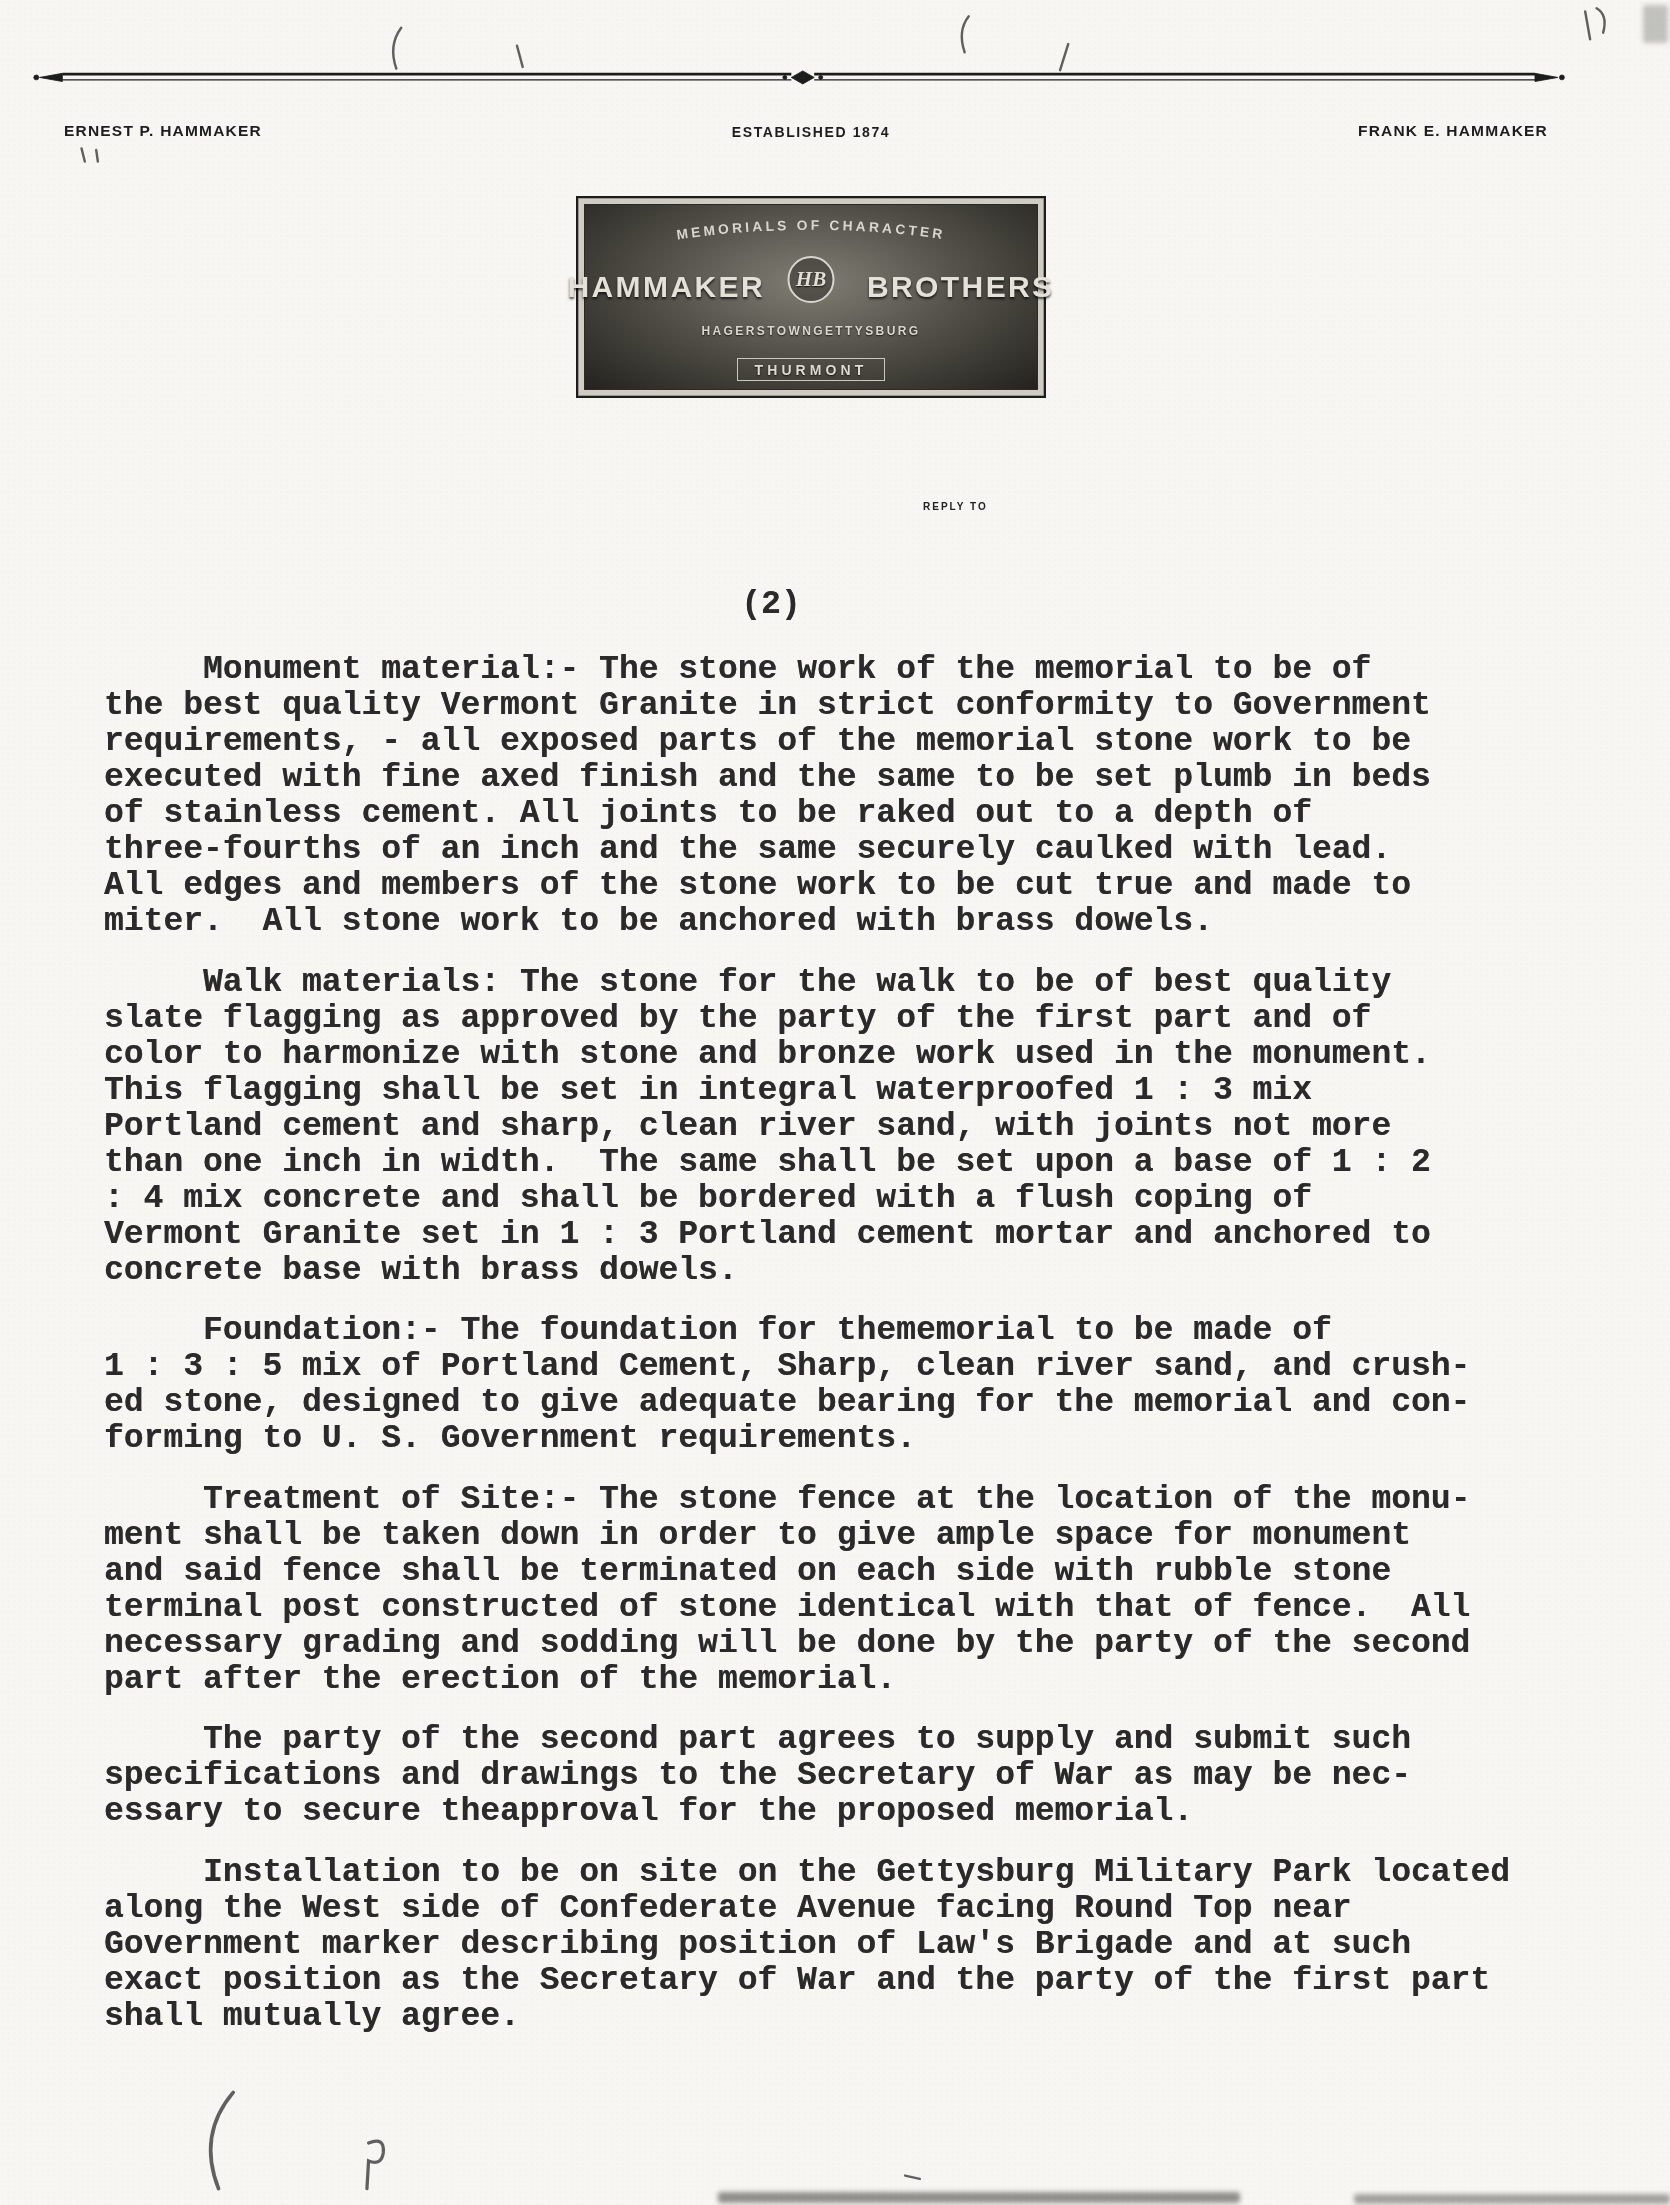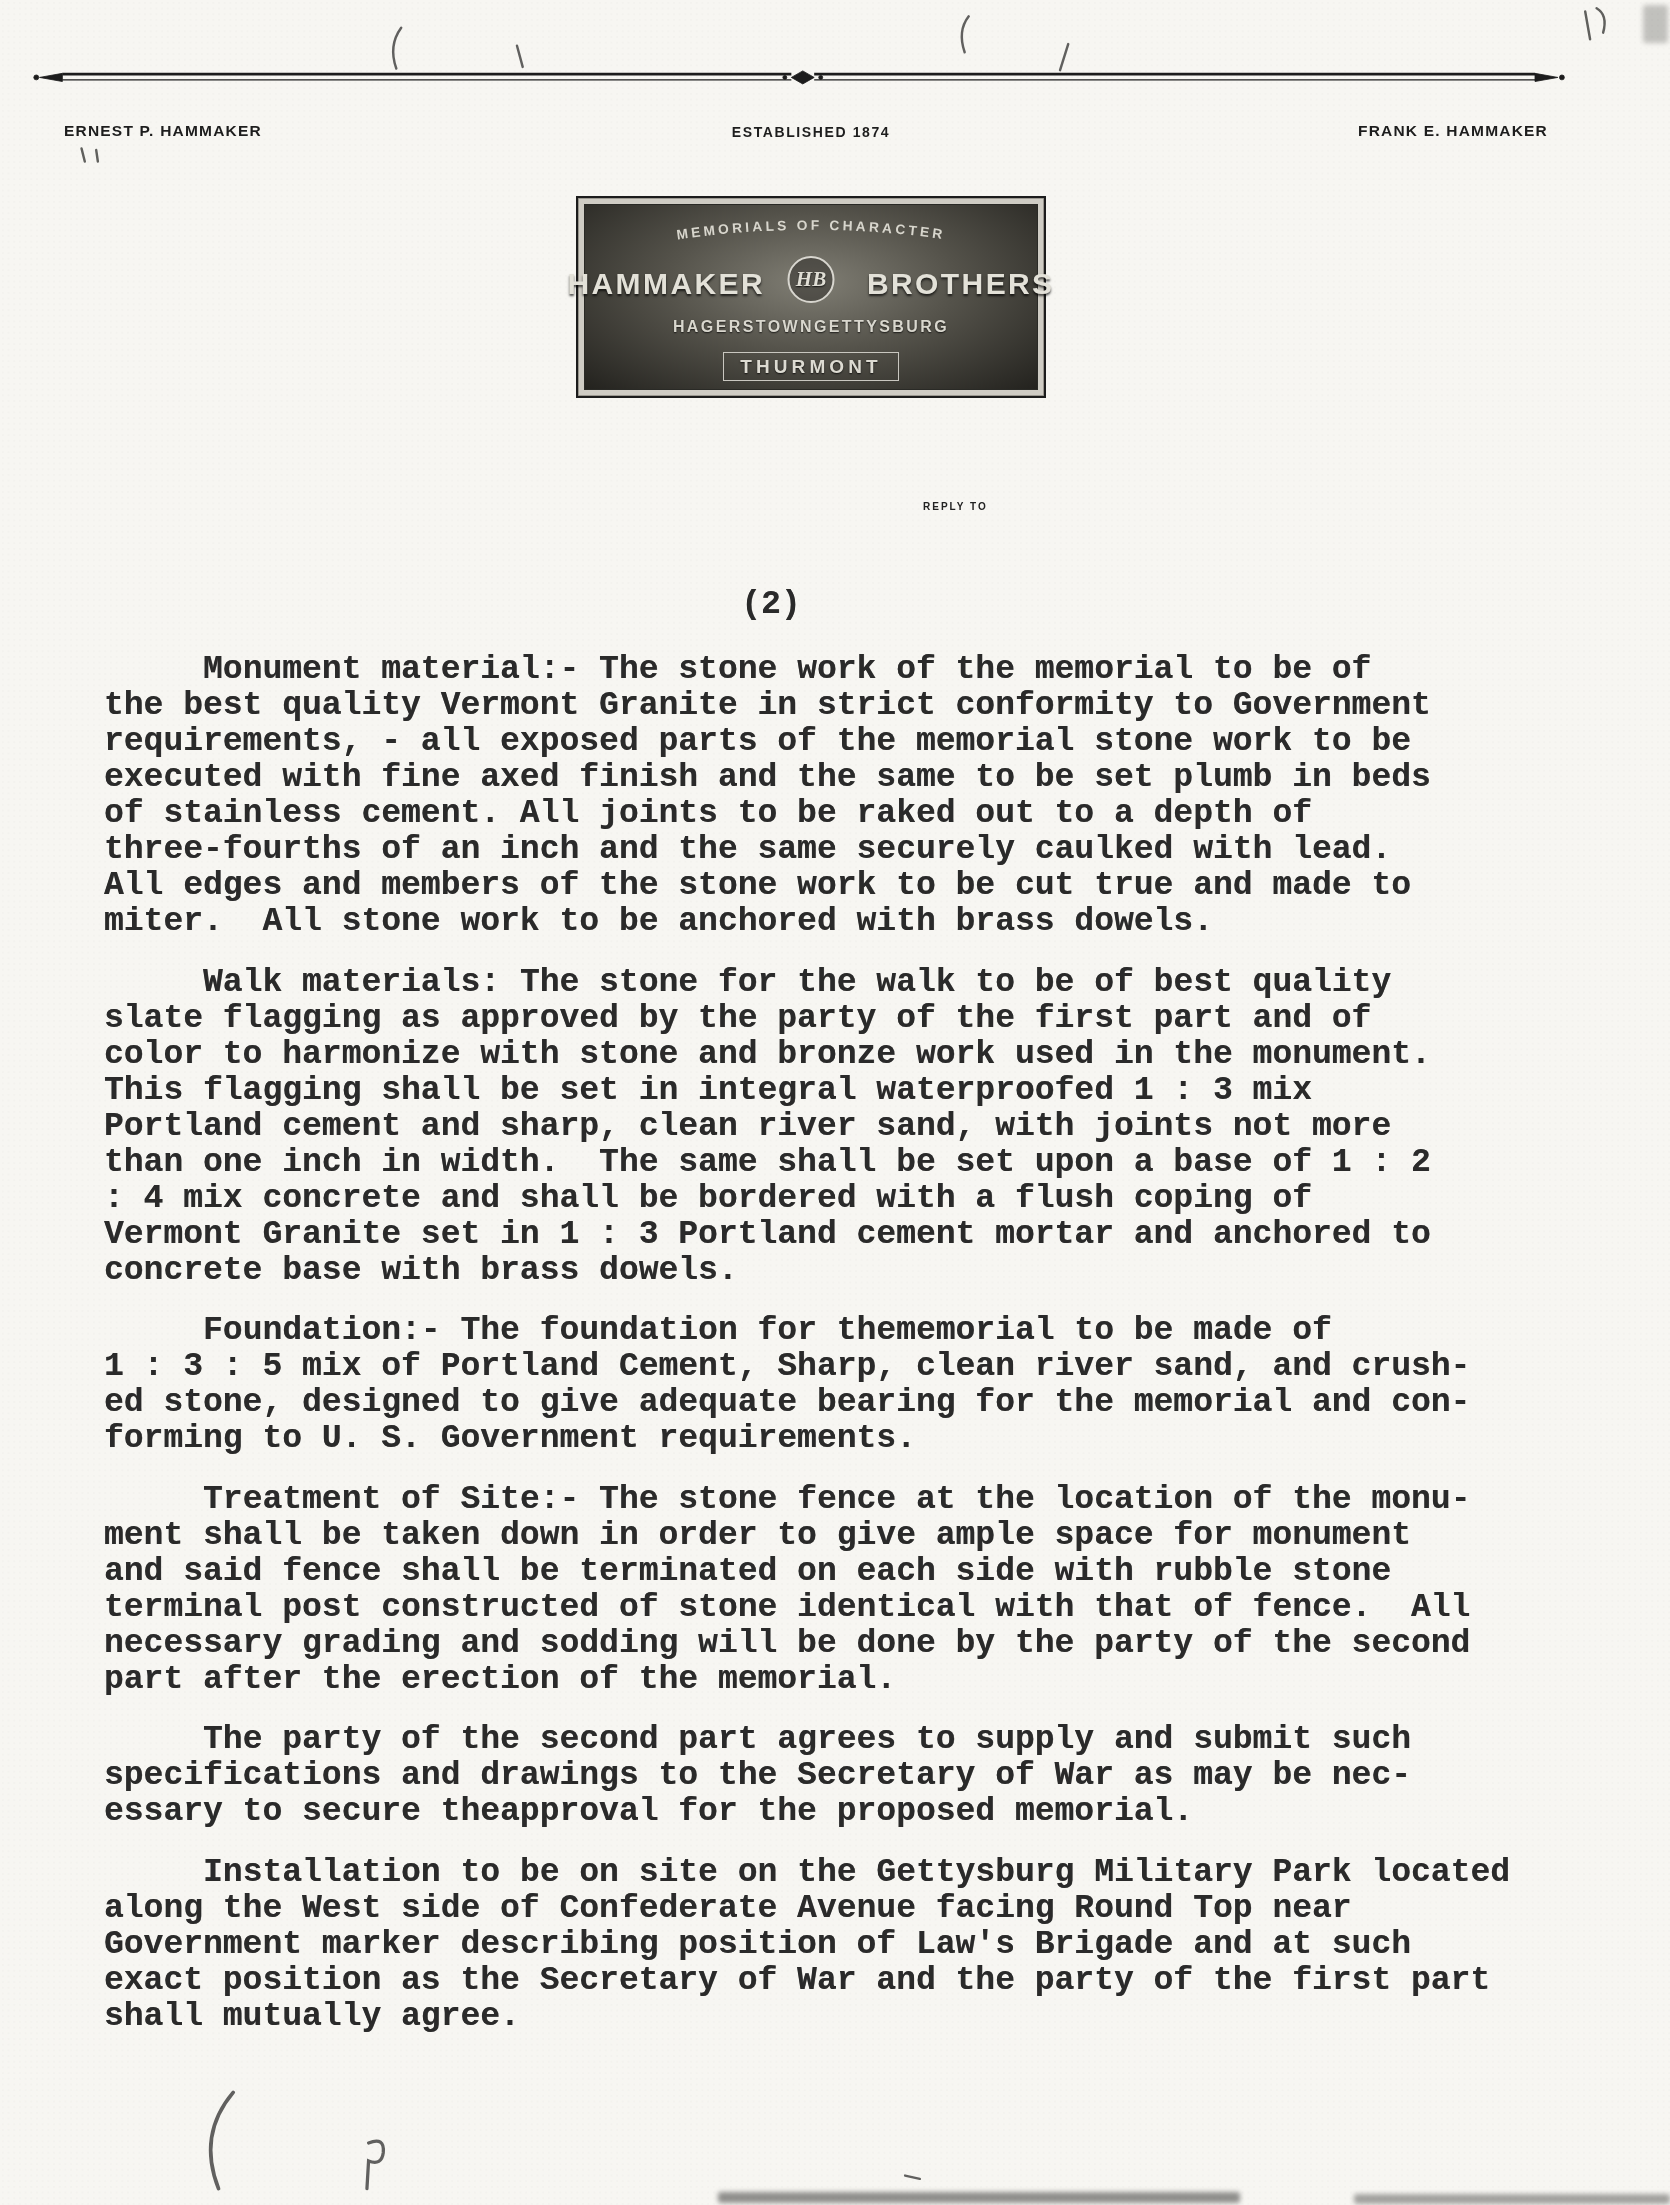--- a/index.html
+++ b/index.html
@@ -47,34 +47,34 @@
   }
   .plate-arc { display:block; }
   .plate-arc text { fill:#d8d6cd; font-size:17px; letter-spacing:4px; font-weight:bold; }
   .brand-row {
     display:flex; align-items:center; justify-content:center; gap:102px;
     font-size:30px; font-weight:bold; letter-spacing:2.4px; color:#e3e1d8;
     text-shadow:0 1.6px 2.4px rgba(0,0,0,.7);
   }
   .cities-row {
     display:flex; align-items:center; justify-content:space-between; 
-    font-size:16px; font-weight:bold; letter-spacing:2.4px; color:#d9d7ce;
+    font-size:12px; font-weight:bold; letter-spacing:2.4px; color:#d9d7ce;
     text-shadow:0 0.8px 1.6px rgba(0,0,0,.7);
   }
   .monogram {
     position:absolute; left:50%; top:51px; transform:translateX(-50%);
     width:47px; height:47px; border-radius:50%;
     border:2.4px double #d8d6cf; background:rgba(35,34,30,.45);
     display:flex; align-items:center; justify-content:center;
     font-family:"Liberation Serif", serif; font-style:italic; font-weight:bold;
     font-size:21px; color:#e0ded5; text-shadow:0 0.8px 1.6px rgba(0,0,0,.8);
   }
   .thurmont-box {
     border:1.6px solid #c9c7c0; padding:2.4px 16.3px;
-    font-size:19px; font-weight:bold; letter-spacing:4.1px; color:#ddDBD2;
+    font-size:14px; font-weight:bold; letter-spacing:4.1px; color:#ddDBD2;
     color:#dddbd2; text-shadow:0 0.8px 1.6px rgba(0,0,0,.7);
   }
 
   
   .reply-to {
     position:absolute; left:923px; top:501px;
     font-family:"Liberation Sans", sans-serif; font-weight:bold;
     font-size:10px; letter-spacing:2px; color:#222;
   }
   .page-number {

